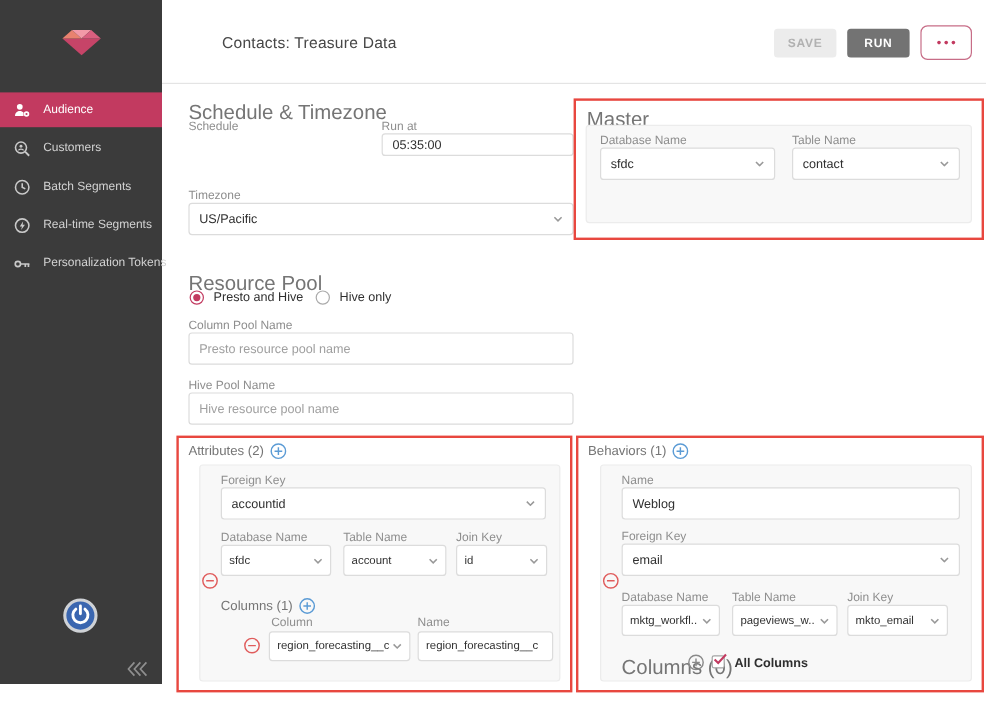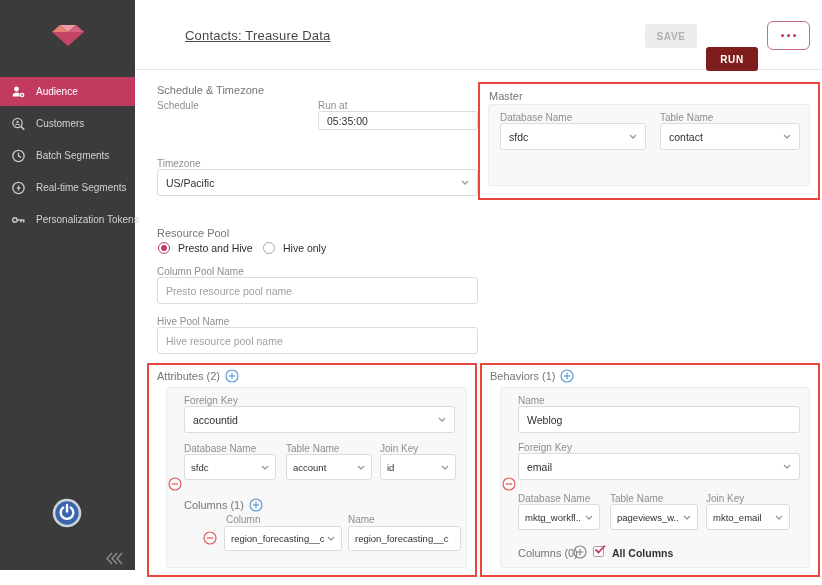--- a/index.html
+++ b/index.html
@@ -13,30 +13,30 @@
   .nav-item { display:flex; align-items:center; height:29px; margin-bottom:3px; padding-left:11px; cursor:pointer; color:#d2d2d2; }
   .nav-item .ico { width:15px; height:15px; display:flex; align-items:center; color:#c9c9c9; flex:0 0 15px; }
   .nav-item .nav-label { margin-left:10px; font-size:10px; white-space:nowrap; }
   .nav-item.active { background:#c23a60; color:#fff; }
   .nav-item.active .ico { color:#fff; }
   .power-btn { position:absolute; left:51px; top:497px; width:32px; height:32px; cursor:pointer; }
   .collapse-btn { position:absolute; left:106px; top:551px; width:20px; height:14px; cursor:pointer; }
 
   
   .header { position:absolute; left:135px; top:0; width:687px; height:70px; background:#fff; border-bottom:1px solid #e4e4e4; }
-  .page-title { position:absolute; left:50px; top:28px; font-size:13px; color:#474747; letter-spacing:.2px;text-decoration:underline; }
+  .page-title { position:absolute; left:50px; top:28px; font-size:13px; color:#474747; letter-spacing:.2px; }
   .btn { position:absolute; display:flex; align-items:center; justify-content:center; font-size:10px; font-weight:bold; letter-spacing:.6px; border-radius:3px; cursor:pointer; border:none; font-family:inherit; }
   .btn-save { left:510px; top:24px; width:52px; height:24px; background:#ececec; color:#b1b1b1; }
-  .btn-run  { left:571px; top:24px; width:52px; height:24px; background:#7f1d1d; color:#fff;margin-top:23px; }
+  .btn-run  { left:571px; top:24px; width:52px; height:24px; background:#737373; color:#fff; }
   .btn-more { left:632px; top:21px; width:43px; height:29px; background:#fff; border:1px solid #c76d87; border-radius:6px; display:flex; gap:3px; align-items:center; justify-content:center; }
   .dot { width:3px; height:3px; border-radius:50%; background:#c23a60; }
 
   
   .lbl { position:absolute; font-size:10px; color:#8e8e8e; white-space:nowrap; }
-  .sectitle { position:absolute; font-size:11px; color:#757575; white-space:nowrap; }
+  .sectitle { position:absolute; font-size:17px; color:#757575; white-space:nowrap; }
   .sec-head { position:absolute; display:flex; align-items:center; gap:5px; font-size:11px; color:#757575; white-space:nowrap; }
   .selectbox { position:absolute; display:flex; align-items:center; background:#fff; border:1px solid #dcdcdc; border-radius:3px; padding:0 8px; font-size:10.5px; color:#303030; cursor:pointer; }
   .selectbox .chev { margin-left:auto; flex:0 0 8px; }
   .txt-input { position:absolute; background:#fff; border:1px solid #dcdcdc; border-radius:3px; padding:0 8px; font-size:10.5px; color:#303030; font-family:inherit; outline:none; }
   .txt-input::placeholder { color:#9f9f9f; }
   .panel { position:absolute; background:#f8f8f8; border:1px solid #ececec; border-radius:3px; }
   .annot { position:absolute; border:2px solid #e8473f; pointer-events:none; }
   .icon-btn { position:absolute; display:flex; align-items:center; justify-content:center; cursor:pointer; }
   .radio-opt { position:absolute; display:flex; align-items:center; gap:8px; cursor:pointer; font-size:10.5px; color:#2f2f2f; }
   .radio { width:12px; height:12px; border-radius:50%; border:1.5px solid #ababab; position:relative; flex:0 0 12px; }

